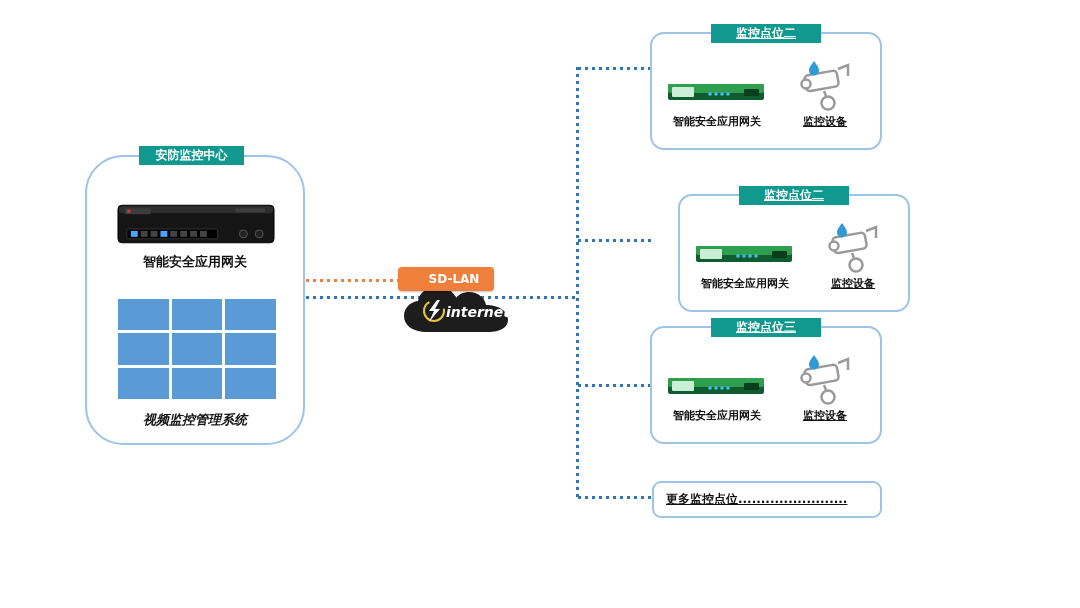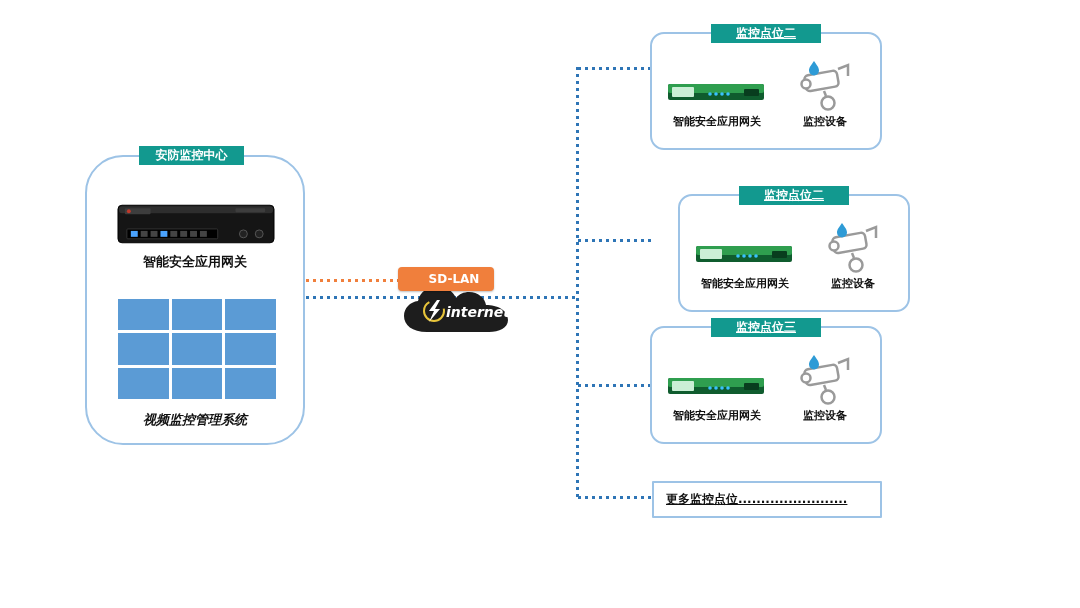--- a/index.html
+++ b/index.html
@@ -39,25 +39,25 @@
 
   
   .site-box { position: absolute; left: 650px; width: 232px; height: 118px;
               border: 2px solid #9DC3E6; border-radius: 14px; background: #fff; }
   .site-badge { left: 50%; top: -10px; transform: translateX(-50%); width: 110px;
                 position: absolute; text-decoration: underline; }
   .site-box .switch { position: absolute; left: 16px; top: 46px; width: 96px; height: 24px; }
   .site-box .camera { position: absolute; left: 142px; top: 26px; width: 62px; height: 52px; }
   .site-label { position: absolute; font-weight: bold; font-size: 11px; color: #111; text-align: center; }
   .site-gateway-label { left: 0; top: 80px; width: 130px; }
-  .site-device-label  { left: 140px; top: 80px; width: 66px; }
+  .site-device-label  { left: 140px; top: 80px; width: 66px; text-decoration: underline; }
 
   
   .more-box { position: absolute; left: 652px; top: 481px; width: 230px; height: 37px;
-              border: 2px solid #9DC3E6; border-radius: 1px; background: #fff; }
+              border: 2px solid #9DC3E6; border-radius: 9px; background: #fff; }
   .more-label { line-height: 33px; padding-left: 12px; font-size: 12px; font-weight: bold;
                 text-decoration: underline; color: #111; }
 </style>
 </head>
 <body>
 
 <div class="canvas">
 
   <div class="dot-h orange" style="left:306px; top:279px; width:92px;"></div>
   <div class="dot-h blue" style="left:306px; top:296px; width:272px;"></div>

